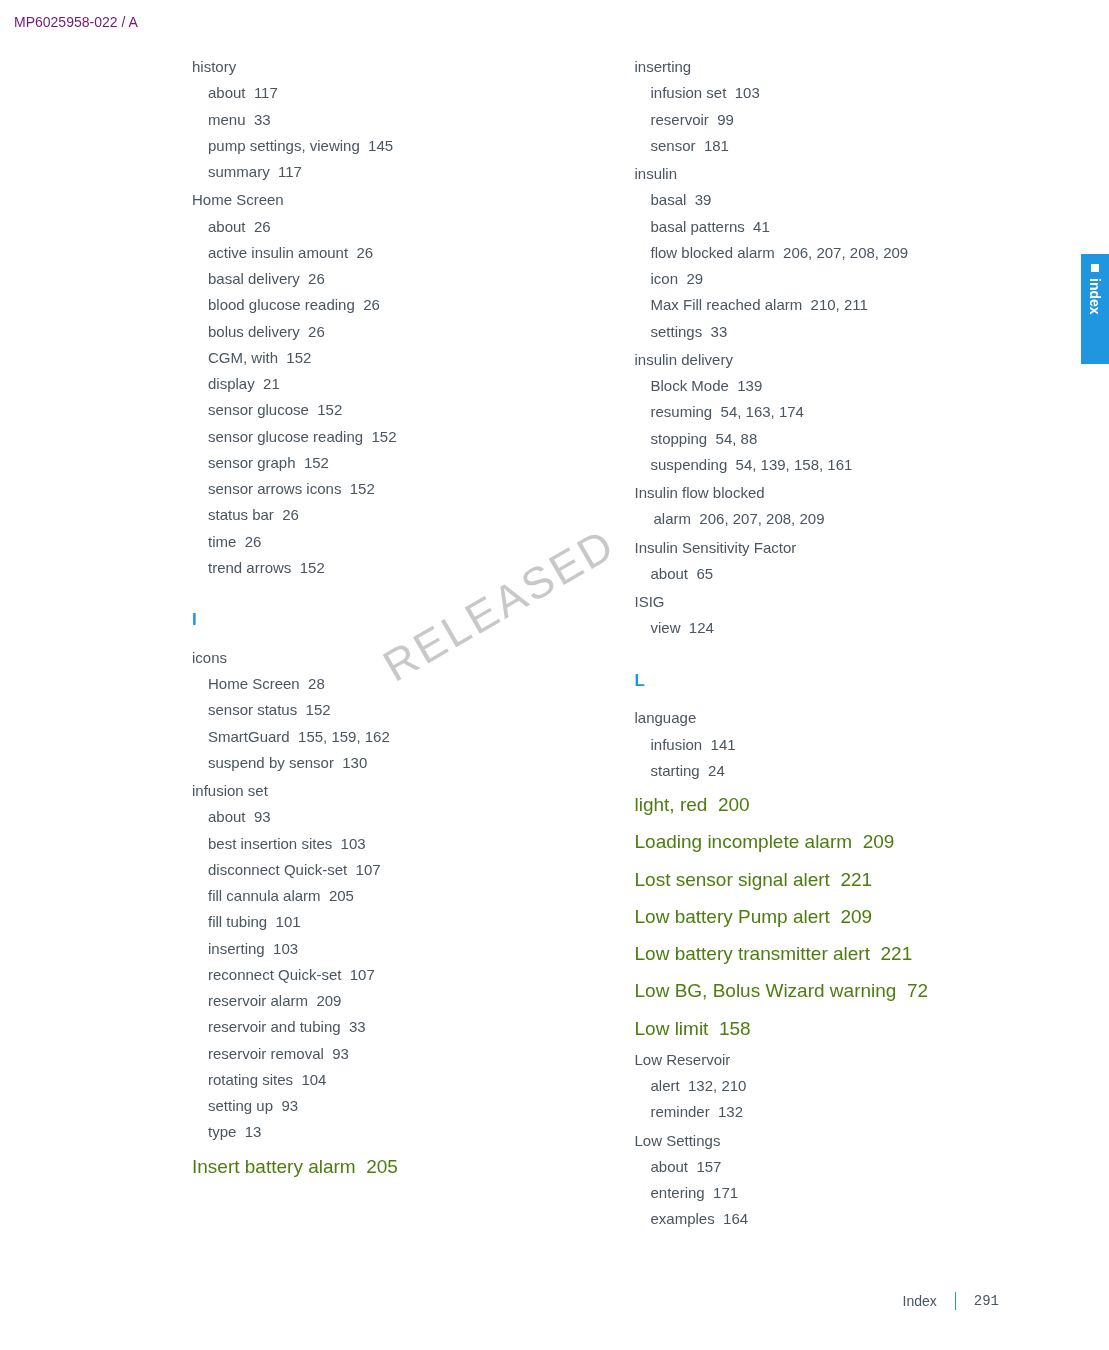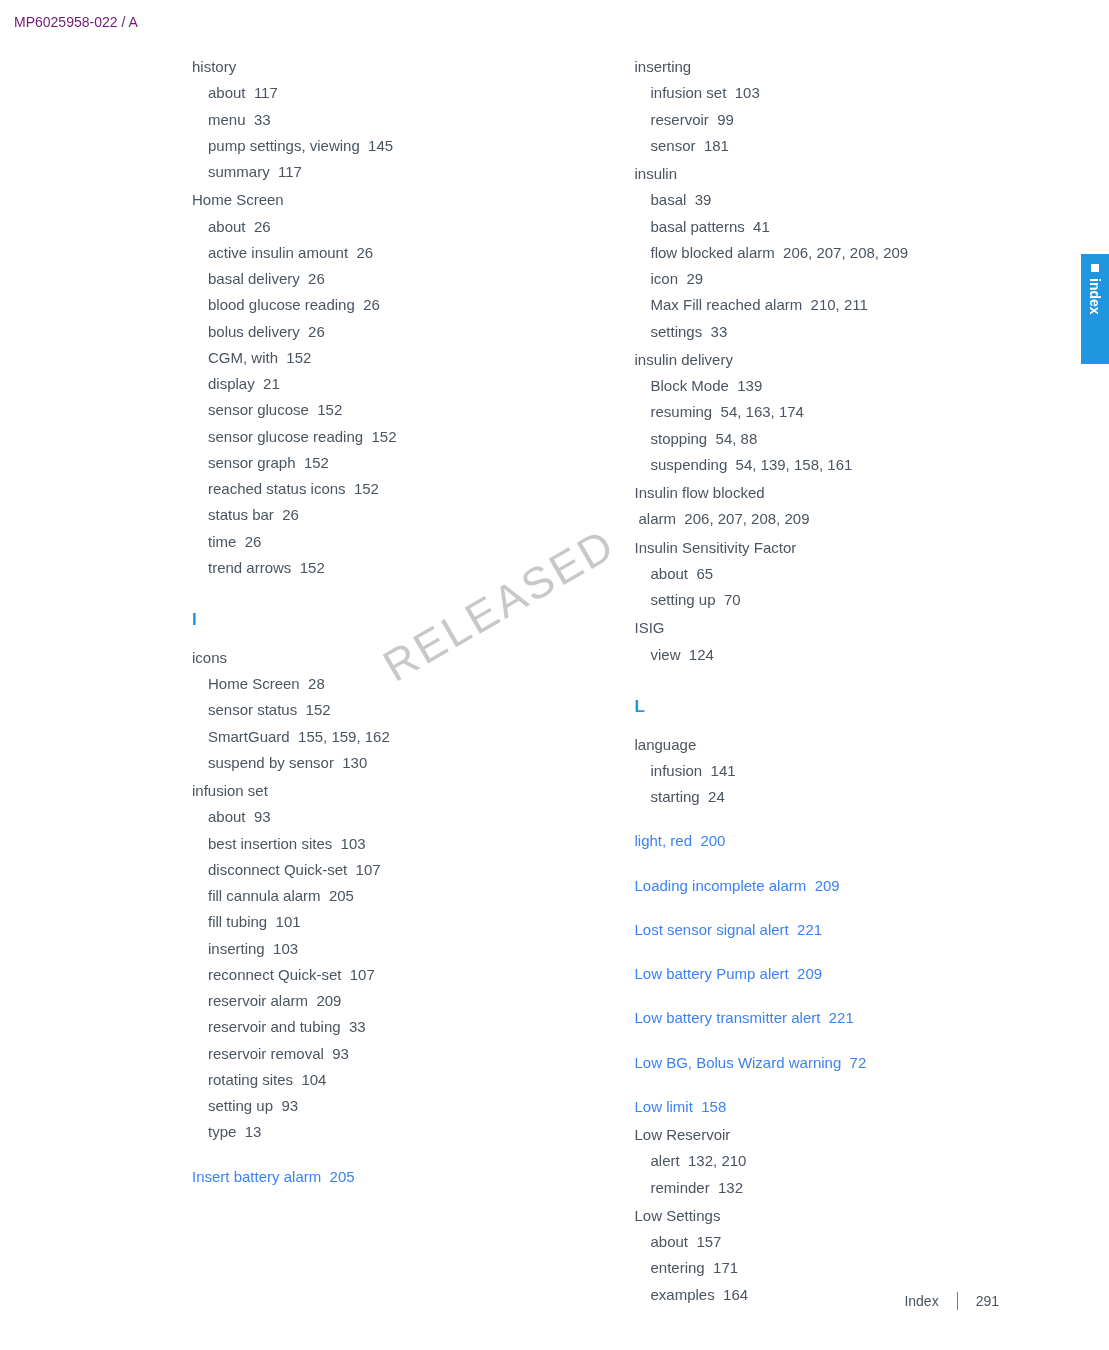--- a/index.html
+++ b/index.html
@@ -30,21 +30,21 @@
     .col { flex: 1; }
     .heading { font-size: 15px; color: #4a5560; margin-top: 2px; }
     .sub { margin-left: 16px; font-size: 15px; color: #4a5560; line-height: 1.75; }
     .letter {
       color: #2196e0;
       font-weight: 600;
       font-size: 17px;
       margin-top: 24px;
       margin-bottom: 10px;
     }
-    .simple { font-size: 15px; color: #3b82f6; line-height: 1.75; margin-top: 18px; }
+    .simple { font-size: 19px; color: #4d7c0f; line-height: 1.75; margin-top: 4px; }
     .watermark {
       position: absolute;
       top: 580px;
       left: 370px;
       font-size: 44px;
       color: #c8c8c8;
       transform: rotate(-30deg);
       letter-spacing: 3px;
       font-weight: 400;
       pointer-events: none;
@@ -83,21 +83,21 @@
       color: #4a5560;
       display: flex;
       align-items: center;
       gap: 18px;
     }
     .footer .divider {
       width: 1px;
       height: 18px;
       background: #2196e0;
     }
-    .footer .pgnum { color: #4a5560; }
+    .footer .pgnum { color: #4a5560; font-family: Liberation Mono, monospace; }
     .line-blocks div { line-height: 1.75; }
   </style>
 </head>
 <body>
 
 <div class="header-code">MP6025958-022 / A</div>
 
 <div class="watermark">RELEASED</div>
 
 <div class="side-tab">
@@ -118,21 +118,21 @@
     <div class="sub"><span>about</span>&nbsp;&nbsp;<span>26</span></div>
     <div class="sub"><span>active insulin amount</span>&nbsp;&nbsp;<span>26</span></div>
     <div class="sub"><span>basal delivery</span>&nbsp;&nbsp;<span>26</span></div>
     <div class="sub"><span>blood glucose reading</span>&nbsp;&nbsp;<span>26</span></div>
     <div class="sub"><span>bolus delivery</span>&nbsp;&nbsp;<span>26</span></div>
     <div class="sub"><span>CGM, with</span>&nbsp;&nbsp;<span>152</span></div>
     <div class="sub"><span>display</span>&nbsp;&nbsp;<span>21</span></div>
     <div class="sub"><span>sensor glucose</span>&nbsp;&nbsp;<span>152</span></div>
     <div class="sub"><span>sensor glucose reading</span>&nbsp;&nbsp;<span>152</span></div>
     <div class="sub"><span>sensor graph</span>&nbsp;&nbsp;<span>152</span></div>
-    <div class="sub"><span>reached status icons</span>&nbsp;&nbsp;<span>152</span></div>
+    <div class="sub"><span>sensor arrows icons</span>&nbsp;&nbsp;<span>152</span></div>
     <div class="sub"><span>status bar</span>&nbsp;&nbsp;<span>26</span></div>
     <div class="sub"><span>time</span>&nbsp;&nbsp;<span>26</span></div>
     <div class="sub"><span>trend arrows</span>&nbsp;&nbsp;<span>152</span></div>
 
     <div class="letter">I</div>
 
     <div class="heading">icons</div>
     <div class="sub"><span>Home Screen</span>&nbsp;&nbsp;<span>28</span></div>
     <div class="sub"><span>sensor status</span>&nbsp;&nbsp;<span>152</span></div>
     <div class="sub"><span>SmartGuard</span>&nbsp;&nbsp;<span>155, 159, 162</span></div>
@@ -170,25 +170,24 @@
     <div class="sub"><span>Max Fill reached alarm</span>&nbsp;&nbsp;<span>210, 211</span></div>
     <div class="sub"><span>settings</span>&nbsp;&nbsp;<span>33</span></div>
 
     <div class="heading">insulin delivery</div>
     <div class="sub"><span>Block Mode</span>&nbsp;&nbsp;<span>139</span></div>
     <div class="sub"><span>resuming</span>&nbsp;&nbsp;<span>54, 163, 174</span></div>
     <div class="sub"><span>stopping</span>&nbsp;&nbsp;<span>54, 88</span></div>
     <div class="sub"><span>suspending</span>&nbsp;&nbsp;<span>54, 139, 158, 161</span></div>
 
     <div class="heading">Insulin flow blocked</div>
-    <div class="sub" style="margin-left:4px"><span>alarm</span>&nbsp;&nbsp;<span>206, 207, 208, 209</span></div>
+    <div class="sub" style="margin-left:19px"><span>alarm</span>&nbsp;&nbsp;<span>206, 207, 208, 209</span></div>
 
     <div class="heading">Insulin Sensitivity Factor</div>
     <div class="sub"><span>about</span>&nbsp;&nbsp;<span>65</span></div>
-    <div class="sub"><span>setting up</span>&nbsp;&nbsp;<span>70</span></div>
 
     <div class="heading">ISIG</div>
     <div class="sub"><span>view</span>&nbsp;&nbsp;<span>124</span></div>
 
     <div class="letter">L</div>
 
     <div class="heading">language</div>
     <div class="sub"><span>infusion</span>&nbsp;&nbsp;<span>141</span></div>
     <div class="sub"><span>starting</span>&nbsp;&nbsp;<span>24</span></div>
 

